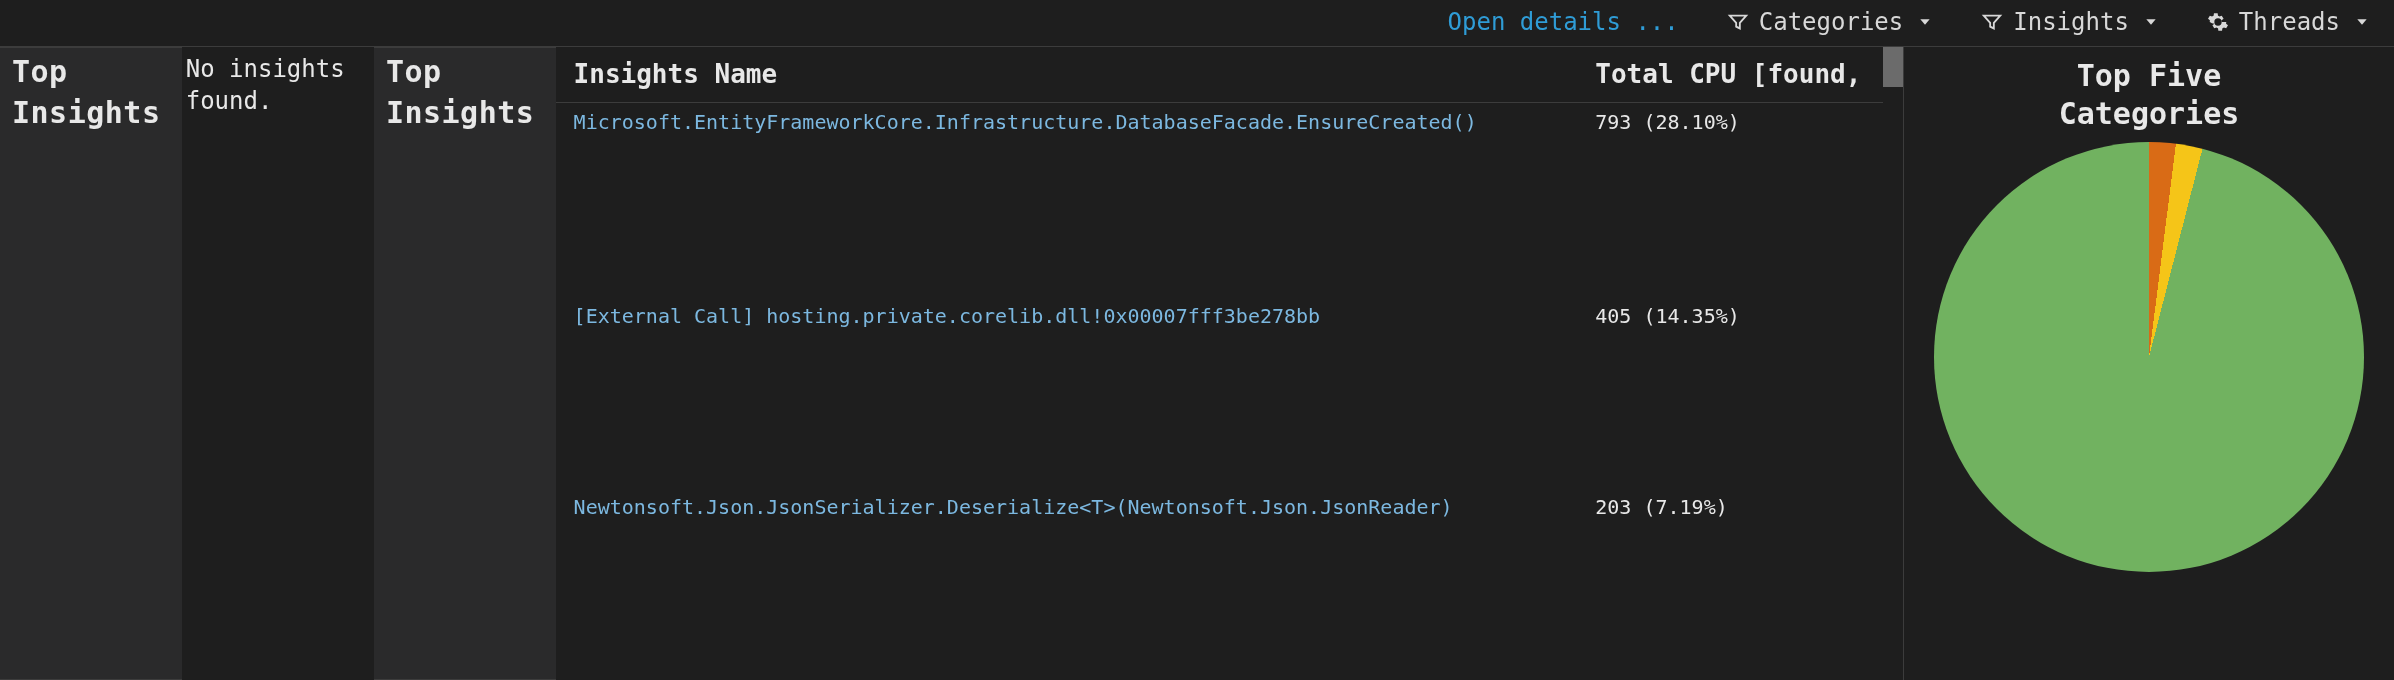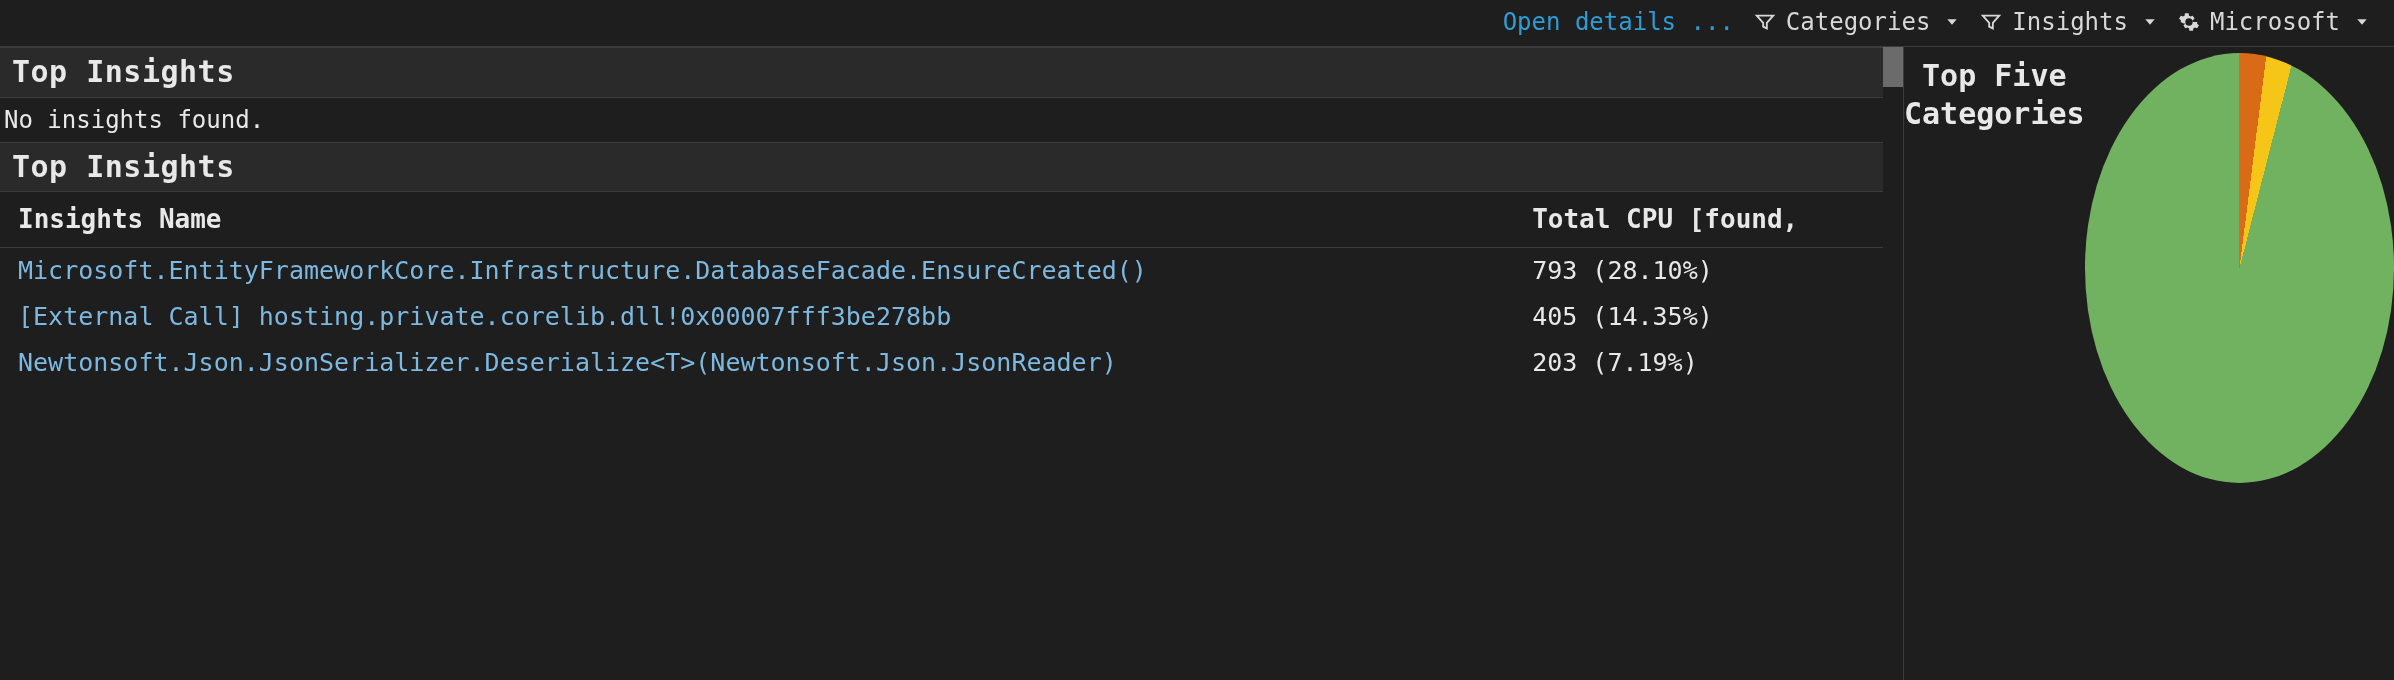--- a/index.html
+++ b/index.html
@@ -16,48 +16,48 @@
     --orange:#d96b16;
     --yellow:#f5c518;
   }
   *{box-sizing:border-box;}
   html,body{margin:0;padding:0;background:var(--bg);color:var(--fg);
     font-family:"Consolas","DejaVu Sans Mono","Menlo","Courier New",monospace;
     font-size:24px;line-height:1.35;width:2394px;height:680px;overflow:hidden;}
   body{display:flex;flex-direction:column;}
 
   
-  .toolbar{display:flex;justify-content:flex-end;align-items:center;gap:20px;
+  .toolbar{display:flex;justify-content:flex-end;align-items:center;gap:48px;
     padding:6px 24px 8px 24px;height:46px;}
   .toolbar-item{display:flex;align-items:center;gap:10px;color:var(--toolbar-fg);
     white-space:nowrap;cursor:pointer;}
   .toolbar-item.link{color:var(--accent);}
   .ico{display:inline-flex;align-items:center;justify-content:center;}
   .ico svg{display:block;}
   .caret{margin-left:4px;}
 
   
   .cols{flex:1;display:flex;min-height:0;border-top:1px solid var(--border);}
-  .left{flex:1;display:flex;flex-direction:column;min-width:0;position:relative;
+  .left{flex:1;display:flex;flex-direction:row;min-width:0;position:relative;
     border-right:1px solid var(--border);}
-  .right{width:490px;display:flex;flex-direction:row;align-items:flex-start;
+  .right{width:490px;display:flex;flex-direction:column;align-items:center;
     padding-top:6px;}
 
   
   .section-title{background:var(--panel);border-top:1px solid var(--border);
     border-bottom:1px solid var(--border);padding:4px 12px;font-weight:700;
     font-size:30px;letter-spacing:.5px;}
   .section-body{padding:6px 4px;color:var(--fg);}
 
   
   .tbl{width:100%;border-collapse:collapse;}
   .tbl th{ text-align:left;font-weight:700;padding:10px 14px 10px 18px;
     border-bottom:1px solid var(--border);font-size:26px;white-space:nowrap;}
   .tbl td{padding:6px 14px 6px 18px;vertical-align:top;white-space:nowrap;
-    font-size:25px;}
+    font-size:20px;}
   .fn{color:var(--link);cursor:pointer;}
   .val{color:var(--fg);}
 
   
   .scrollbar{position:absolute;top:0;right:0;width:20px;height:100%;
     background:var(--bg);}
   .scroll-thumb{position:absolute;top:0;right:0;width:20px;height:40px;
     background:#6b6b6b;}
 
   
@@ -98,21 +98,21 @@
           <path d="M5 8l7 8 7-8z"></path>
         </svg>
     </span>
   </div>
   <div class="toolbar-item">
     <span class="ico">
       <svg width="22" height="22" viewBox="0 0 24 24" fill="#d8d8d8">
         <path d="M12 8a4 4 0 100 8 4 4 0 000-8zm9 4a9 9 0 01-.2 1.9l2.1 1.6-2 3.4-2.5-1a7.3 7.3 0 01-1.6.9l-.4 2.7h-4l-.4-2.7a7.3 7.3 0 01-1.6-.9l-2.5 1-2-3.4 2.1-1.6A9 9 0 013 12a9 9 0 01.2-1.9L1.1 8.5l2-3.4 2.5 1c.5-.4 1-.7 1.6-.9L7.6 2.5h4l.4 2.7c.6.2 1.1.5 1.6.9l2.5-1 2 3.4-2.1 1.6c.1.6.2 1.3.2 1.9z"></path>
       </svg>
     </span>
-    <span>Microsoft</span>
+    <span>Threads</span>
     <span class="ico caret">
       <svg width="16" height="16" viewBox="0 0 24 24" fill="#d8d8d8">
           <path d="M5 8l7 8 7-8z"></path>
         </svg>
     </span>
   </div>
 </div>
 
 <div class="cols">
 

